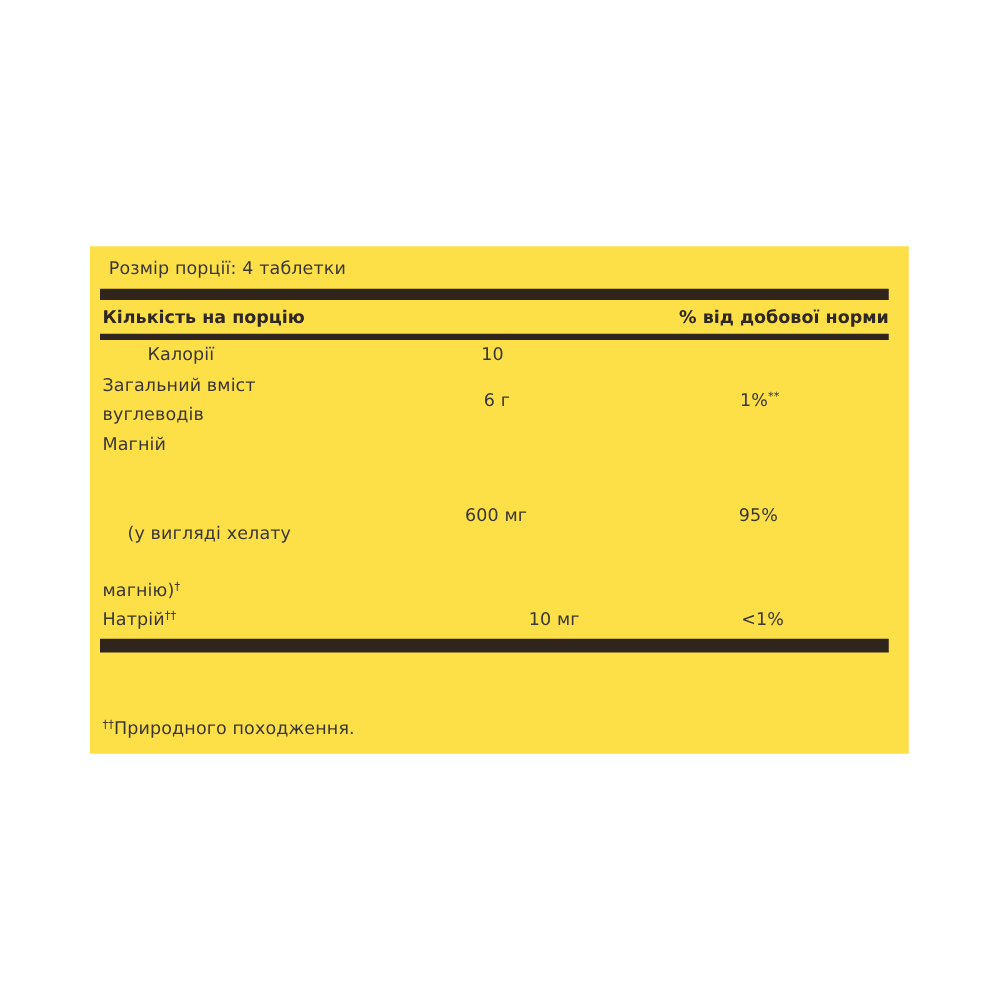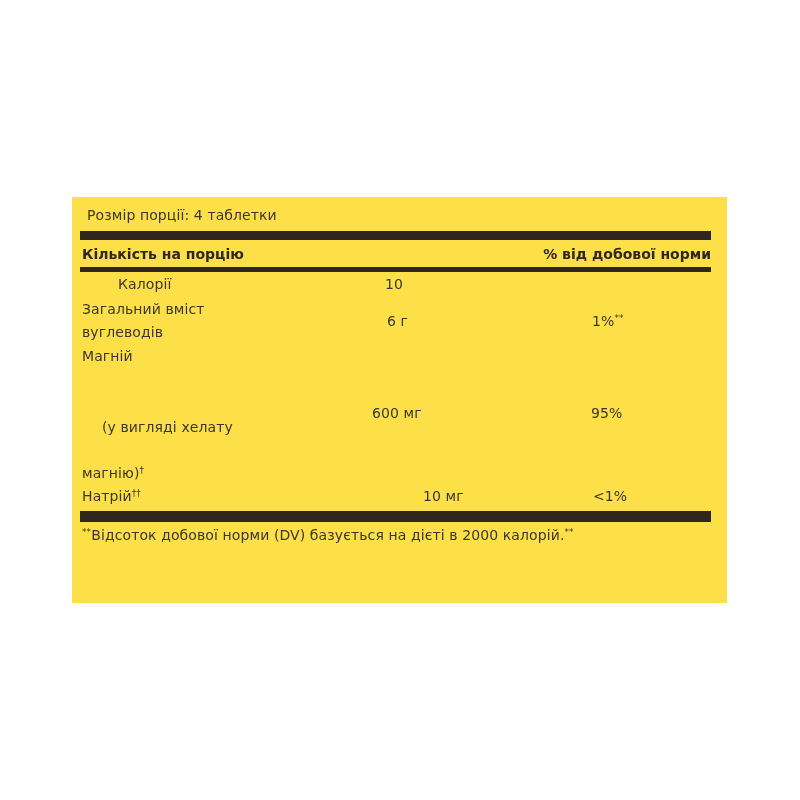--- a/index.html
+++ b/index.html
@@ -35,14 +35,14 @@
   <div class="abs txt" style="left:519px;top:208px;">95%</div>
   <div class="abs txt" style="left:10px;top:222px;margin-left:20px;">(у вигляді хелату</div>
   <div class="abs txt" style="left:10px;top:268px;text-align:right;"><span>магнію)</span><sup>†</sup></div>
 
   <div class="abs txt" style="left:10px;top:291px;"><span>Натрій</span><sup>††</sup></div>
   <div class="abs txt" style="left:307px;top:291px;margin-left:44px;">10 мг</div>
   <div class="abs txt" style="left:521px;top:291px;">&lt;1%</div>
 
   <div class="bar" style="top:314px;height:11px;"></div>
 
-  <div class="abs txt" style="left:10px;top:330px;"><sup>**</sup><span>Відсоток добової норми (DV) базується на дієті в 2000 калорій.</span><sup>**</sup></div>
+  <div class="abs txt" style="left:10px;top:378px;"><sup>††</sup><span>Природного походження.</span></div>
 </div>
 
 </body></html>

